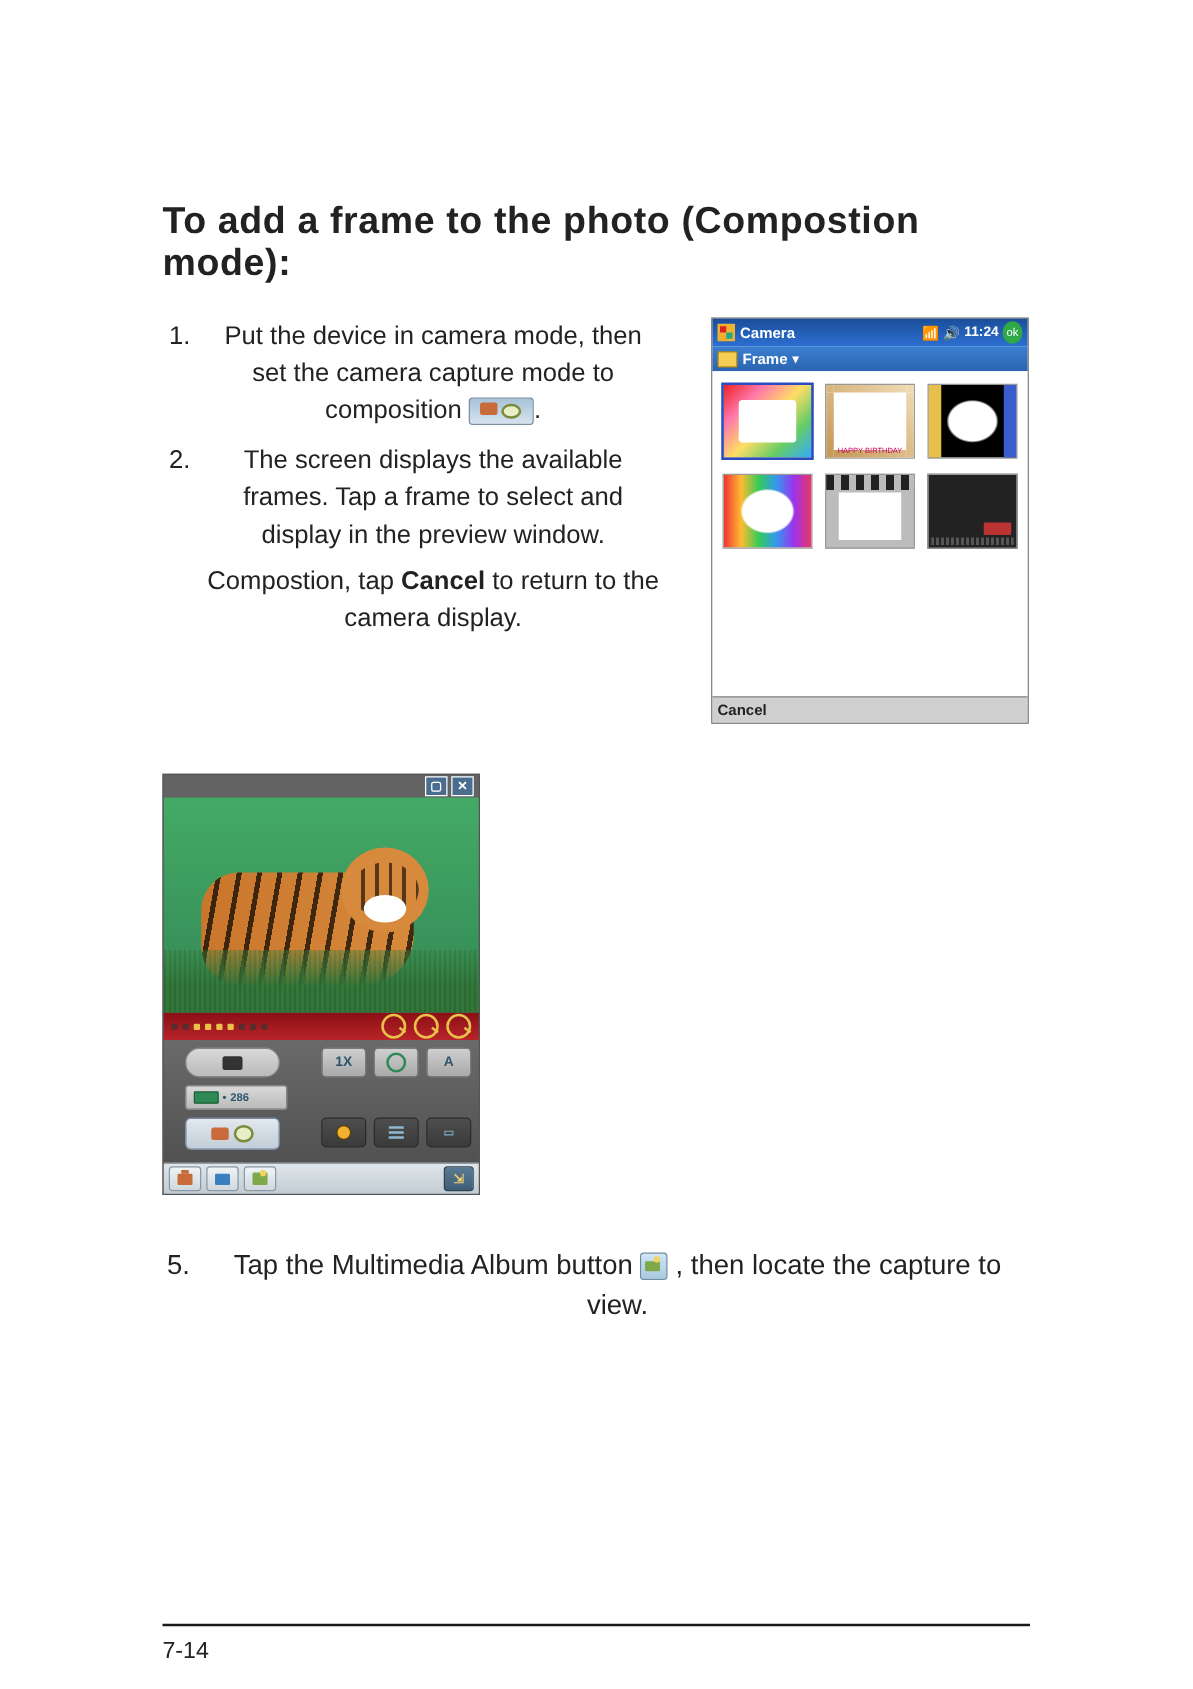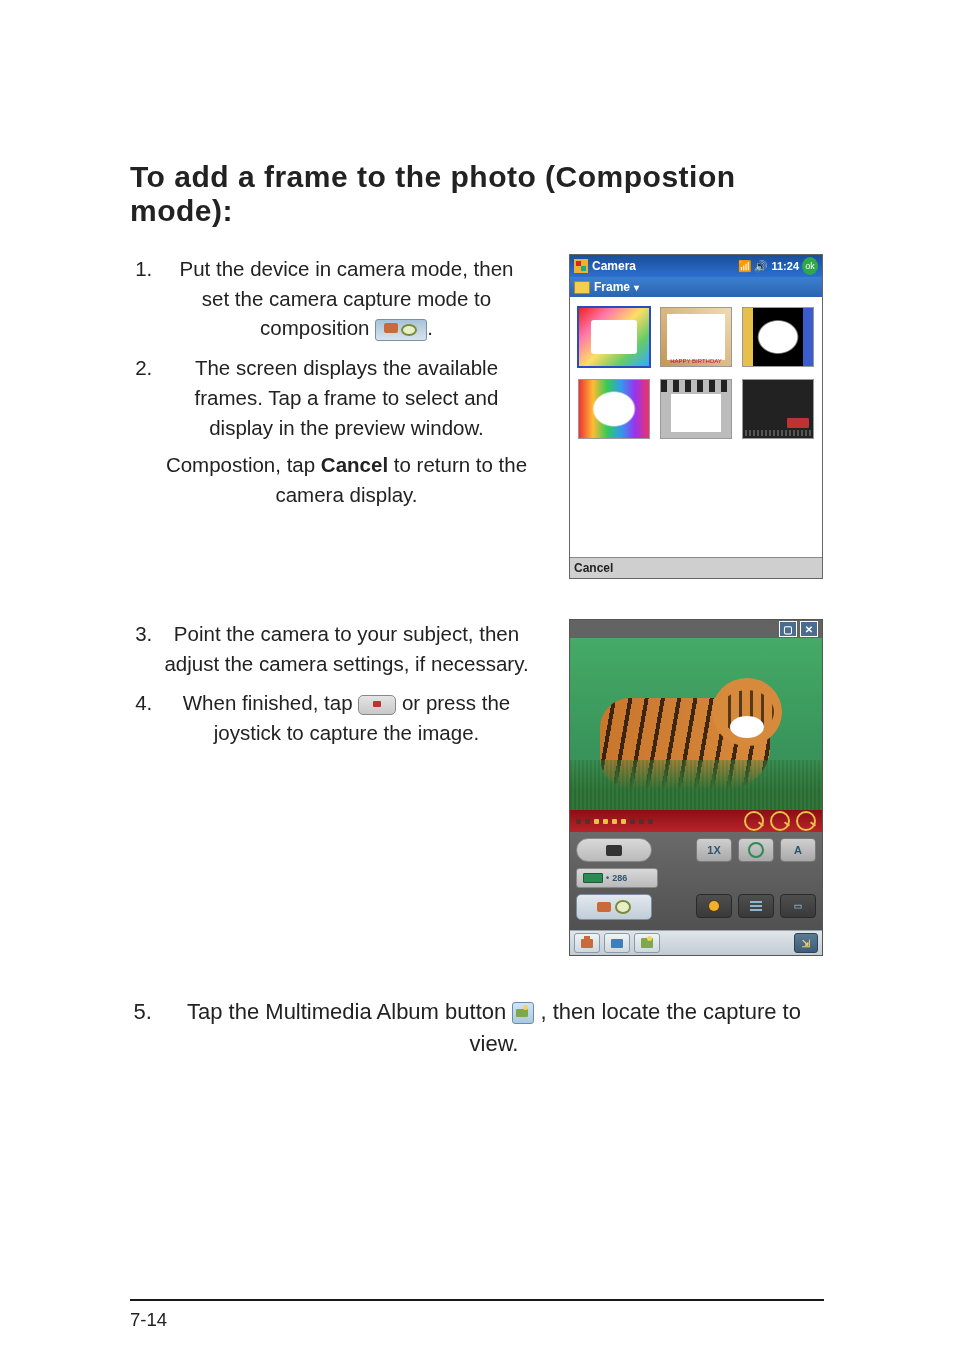--- a/index.html
+++ b/index.html
@@ -244,21 +244,21 @@
   .d2-dots span.dim{background:#5a2c2c;}
   .d2-circles{display:flex; gap:6px;}
   .d2-circles .c{
     width:16px;height:16px;border:2px solid #e9c14a;border-radius:50%;
     position:relative;
   }
   .d2-circles .c::after{content:"";position:absolute;right:-2px;bottom:4px;width:6px;height:2px;background:#e9c14a;transform:rotate(35deg);}
 
   .d2-controls {
     background: linear-gradient(180deg,#6a6a6a,#515151);
-    padding:6px 6px 4px 6px;
+    padding:6px 6px 4px 17px;
   }
   .d2-row{display:flex; gap:6px; margin-bottom:6px;}
   .pill {
     flex:0 0 auto;
     height:22px; border-radius:12px;
     background:linear-gradient(180deg,#d9d9d9,#bababa);
     border:1px solid #888;
     display:flex; align-items:center; justify-content:center;
     color:#293f55; font-weight:bold; font-size:10px;
   }
@@ -393,32 +393,20 @@
           <div class="frame-thumb ft6"></div>
         </div>
         <div class="dev-bottombar">
           <span>Cancel</span>
         </div>
       </div>
     </div>
   </div>
 
   <div class="block">
-    <div class="textcol">
-      <ol class="steps" start="3">
-        <li>
-          <span>Point the camera to your subject, then adjust the camera settings, if necessary.</span>
-        </li>
-        <li>
-          <span>When finished, tap </span>
-          <span class="inline-icon icon-shutter"></span>
-          <span> or press the joystick to capture the image.</span>
-        </li>
-      </ol>
-    </div>
     <div class="imgcol">
       <div class="device2">
         <div class="d2-top">
           <div class="winbtn">▢</div>
           <div class="winbtn">✕</div>
         </div>
         <div class="d2-preview">
           <div class="tiger-body"></div>
           <div class="tiger-head"></div>
           <div class="grass"></div>

